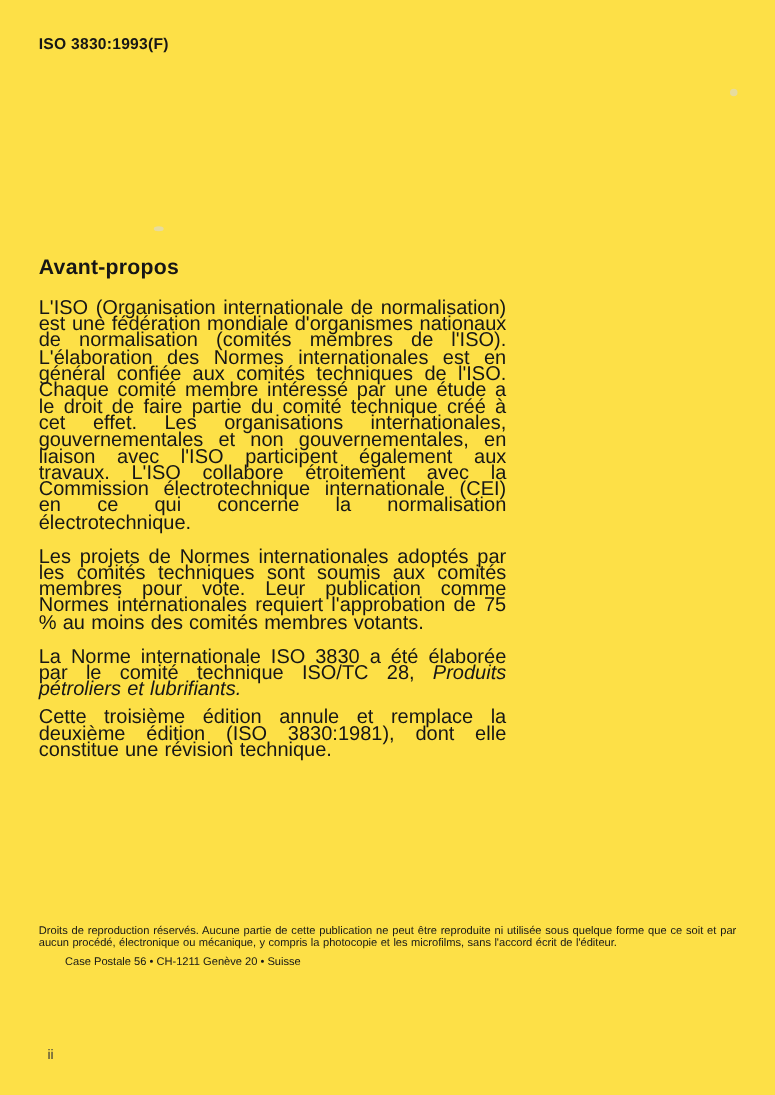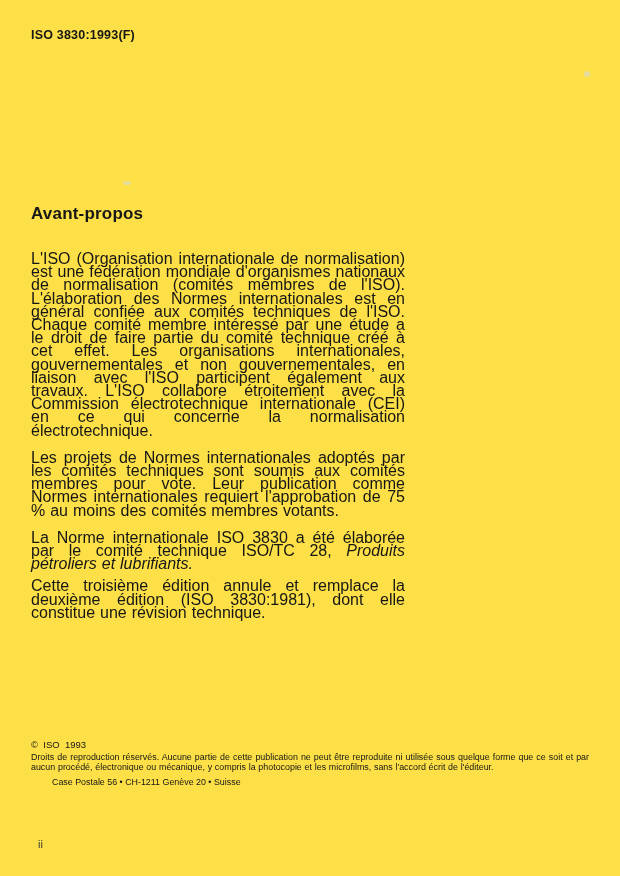--- a/index.html
+++ b/index.html
@@ -23,21 +23,21 @@
   }
   .content {
     position: absolute;
     top: 204px;
     left: 31px;
     width: 374px;
   }
   .foreword-title {
     font-size: 17px;
     font-weight: bold;
-    margin: 0 0 28px 0;
+    margin: 0 0 16px 0;
     letter-spacing: 0.2px;
   }
   .content p {
     font-size: 16px;
     line-height: 13.2px;
     text-align: justify;
     margin: 0 0 14px 0;
     word-spacing: 0.5px;
   }
   .content p.tight { margin-bottom: 9px; }
@@ -100,21 +100,20 @@
     <p>L'ISO (Organisation internationale de normalisation) est une fédération mondiale d'organismes nationaux de normalisation (comités membres de l'ISO). L'élaboration des Normes internationales est en général confiée aux comités techniques de l'ISO. Chaque comité membre intéressé par une étude a le droit de faire partie du comité technique créé à cet effet. Les organisations internationales, gouvernementales et non gouvernementales, en liaison avec l'ISO participent également aux travaux. L'ISO collabore étroitement avec la Commission électrotechnique internationale (CEI) en ce qui concerne la normalisation électrotechnique.</p>
 
     <p>Les projets de Normes internationales adoptés par les comités techniques sont soumis aux comités membres pour vote. Leur publication comme Normes internationales requiert l'approbation de 75 % au moins des comités membres votants.</p>
 
     <p class="tight"><span>La Norme internationale ISO 3830 a été élaborée par le comité technique ISO/TC 28, </span><span class="italic">Produits pétroliers et lubrifiants.</span></p>
 
     <p>Cette troisième édition annule et remplace la deuxième édition (ISO 3830:1981), dont elle constitue une révision technique.</p>
   </div>
 
   <div class="footer">
-    <p class="copyright">©  ISO  1993</p>
     <p class="rights-notice">Droits de reproduction réservés. Aucune partie de cette publication ne peut être reproduite ni utilisée sous quelque forme que ce soit et par aucun procédé, électronique ou mécanique, y compris la photocopie et les microfilms, sans l'accord écrit de l'éditeur.</p>
     <div class="publisher">
       <div>Case Postale 56 • CH-1211 Genève 20 • Suisse</div>
     </div>
   </div>
 
   <div class="page-number">ii</div>
 
 </div>
 

